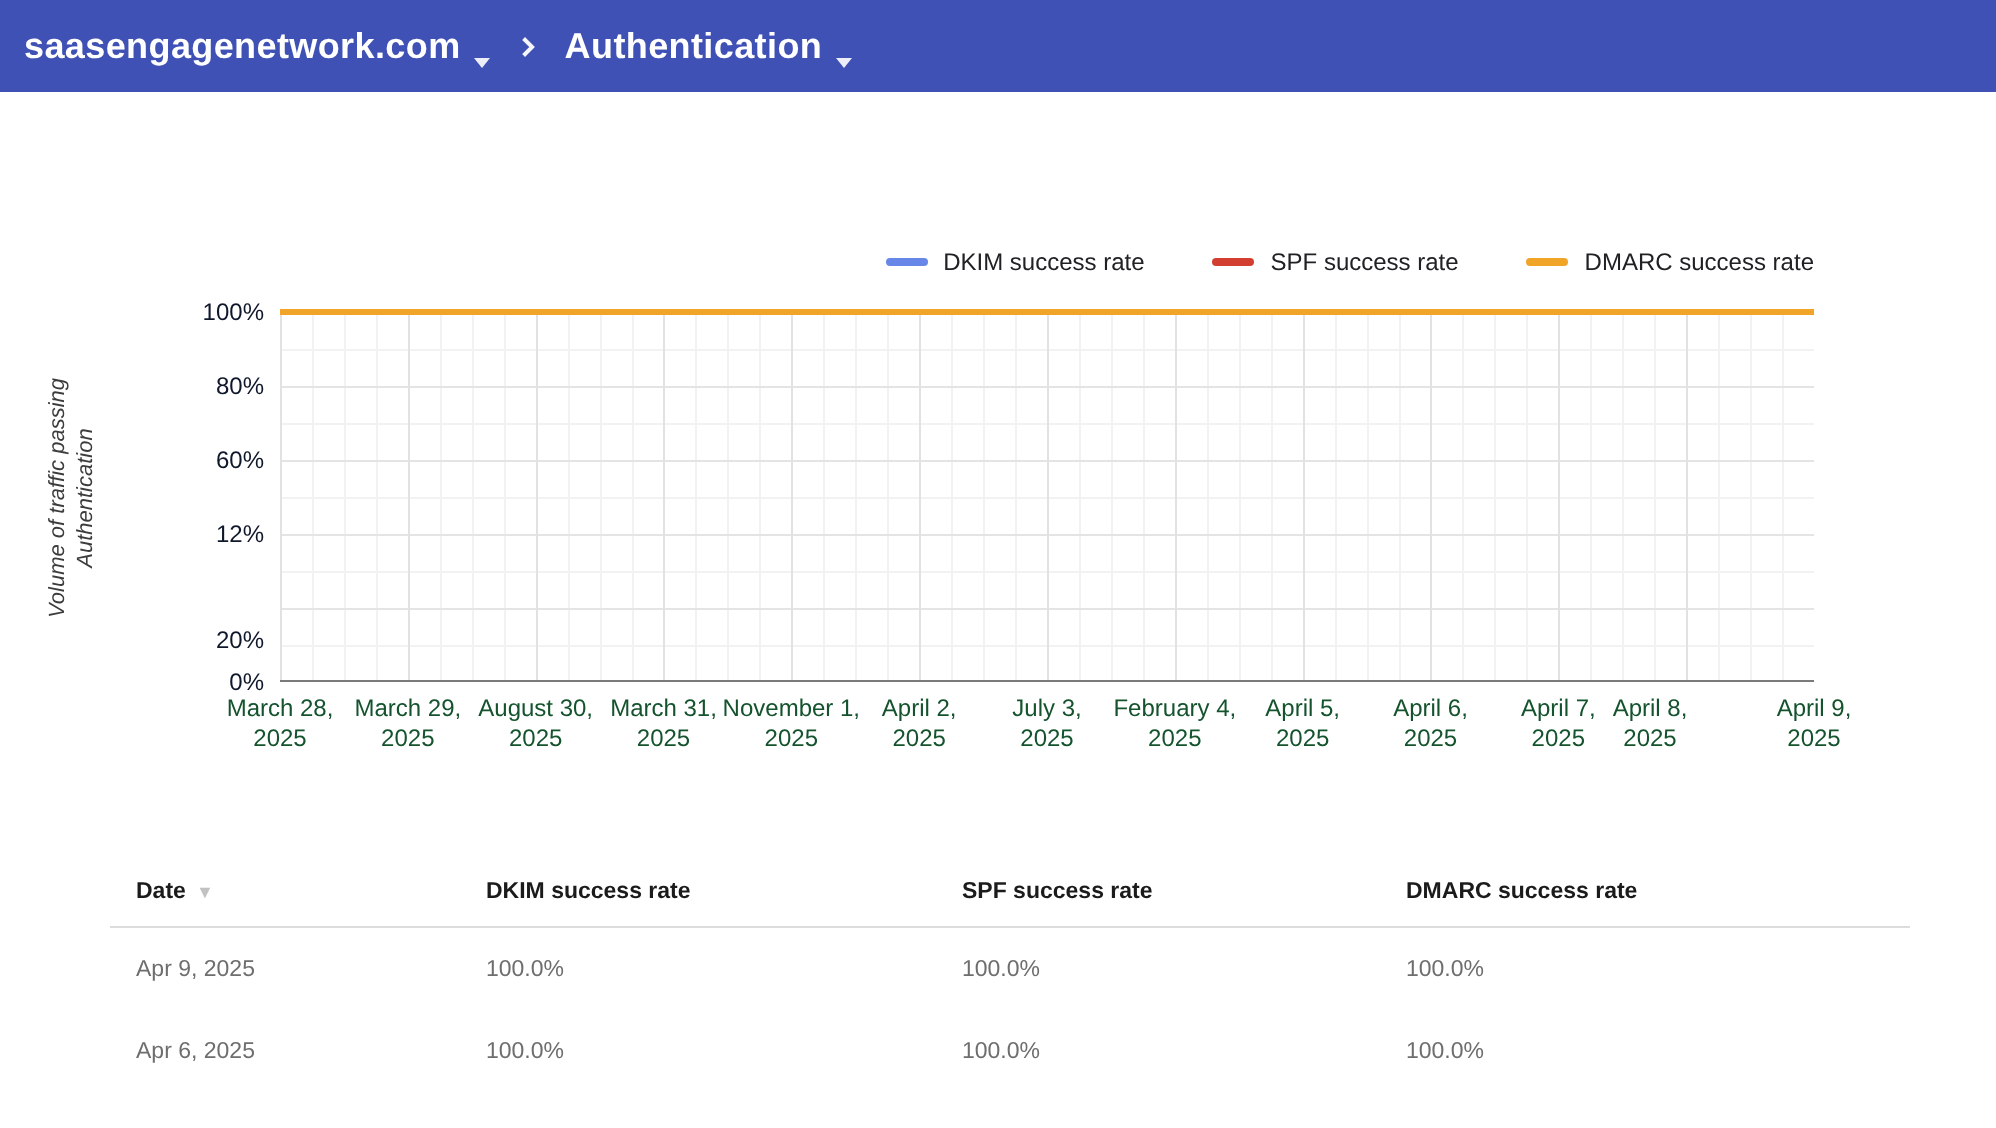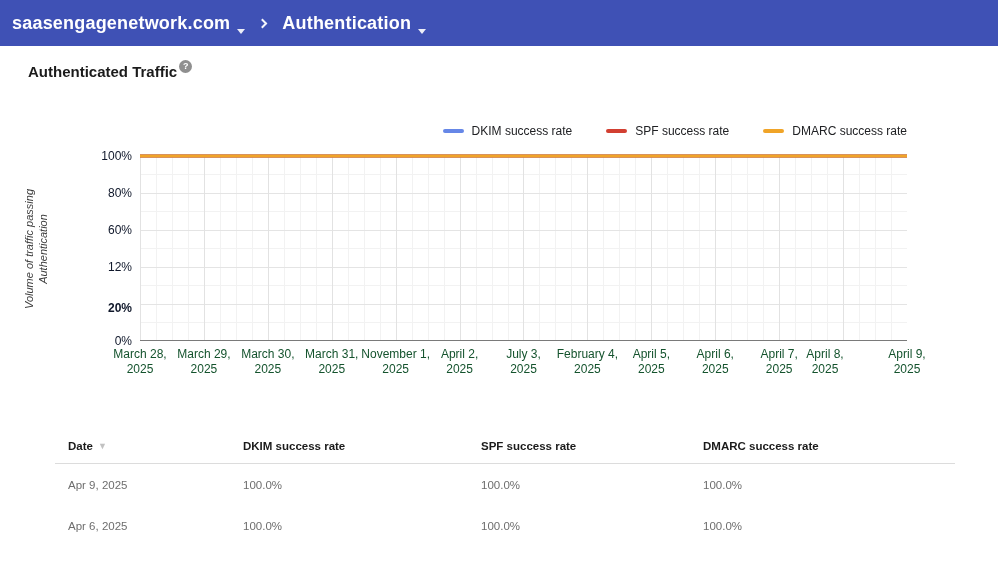--- a/index.html
+++ b/index.html
@@ -106,24 +106,20 @@
       <span>saasengagenetwork.com</span>
       <span class="caret-down"></span>
     </div>
     <span class="crumb-sep"></span>
     <div class="crumb">
       <span>Authentication</span>
       <span class="caret-down"></span>
     </div>
   </div>
 
-  <div class="title-row">
-    <span class="page-title">Authenticated Traffic</span>
-    <span class="help-icon">?</span>
-  </div>
 
   <div class="legend" id="legend">
       <div class="legend-item">
         <span class="legend-swatch" style="background: rgb(102, 135, 231);"></span>
         <span class="legend-label">DKIM success rate</span>
       </div>
       <div class="legend-item">
         <span class="legend-swatch" style="background: rgb(210, 63, 49);"></span>
         <span class="legend-label">SPF success rate</span>
       </div>
@@ -137,41 +133,41 @@
     <div class="y-axis-title-inner">
       <div>Volume of traffic passing</div>
       <div>Authentication</div>
     </div>
   </div>
   <div class="y-ticks" id="yTicks">
       <div class="y-tick" style="top: 0px;">100%</div>
       <div class="y-tick" style="top: 37px;">80%</div>
       <div class="y-tick" style="top: 74px;">60%</div>
       <div class="y-tick" style="top: 111px;">12%</div>
-      <div class="y-tick" style="top: 152px; font-weight: bold;">20%</div>
+      <div class="y-tick" style="top: 164px;">20%</div>
       <div class="y-tick" style="top: 185px;">0%</div>
     </div>
   <div class="plot" id="plot">
       <svg width="767" height="185">
         <polyline points="0.00,0.00 63.92,0.00 127.83,0.00 191.75,0.00 255.67,0.00 319.58,0.00 383.50,0.00 447.42,0.00 511.33,0.00 575.25,0.00 639.17,0.00 703.08,0.00 767.00,0.00" fill="none" stroke="#6687e7" stroke-width="3"></polyline>
         <polyline points="0.00,0.00 63.92,0.00 127.83,0.00 191.75,0.00 255.67,0.00 319.58,0.00 383.50,0.00 447.42,0.00 511.33,0.00 575.25,0.00 639.17,0.00 703.08,0.00 767.00,0.00" fill="none" stroke="#d23f31" stroke-width="3"></polyline>
         <polyline points="0.00,0.00 63.92,0.00 127.83,0.00 191.75,0.00 255.67,0.00 319.58,0.00 383.50,0.00 447.42,0.00 511.33,0.00 575.25,0.00 639.17,0.00 703.08,0.00 767.00,0.00" fill="none" stroke="#f0a428" stroke-width="3"></polyline>
       </svg>
     </div>
   <div class="x-labels" id="xLabels">
       <div class="x-label" style="left: 0px;">
         <div>March 28,</div>
         <div>2025</div>
       </div>
       <div class="x-label" style="left: 63.9167px;">
         <div>March 29,</div>
         <div>2025</div>
       </div>
       <div class="x-label" style="left: 127.833px;">
-        <div>March 30,</div>
+        <div>August 30,</div>
         <div>2025</div>
       </div>
       <div class="x-label" style="left: 191.75px;">
         <div>March 31,</div>
         <div>2025</div>
       </div>
       <div class="x-label" style="left: 255.667px;">
         <div>November 1,</div>
         <div>2025</div>
       </div>

